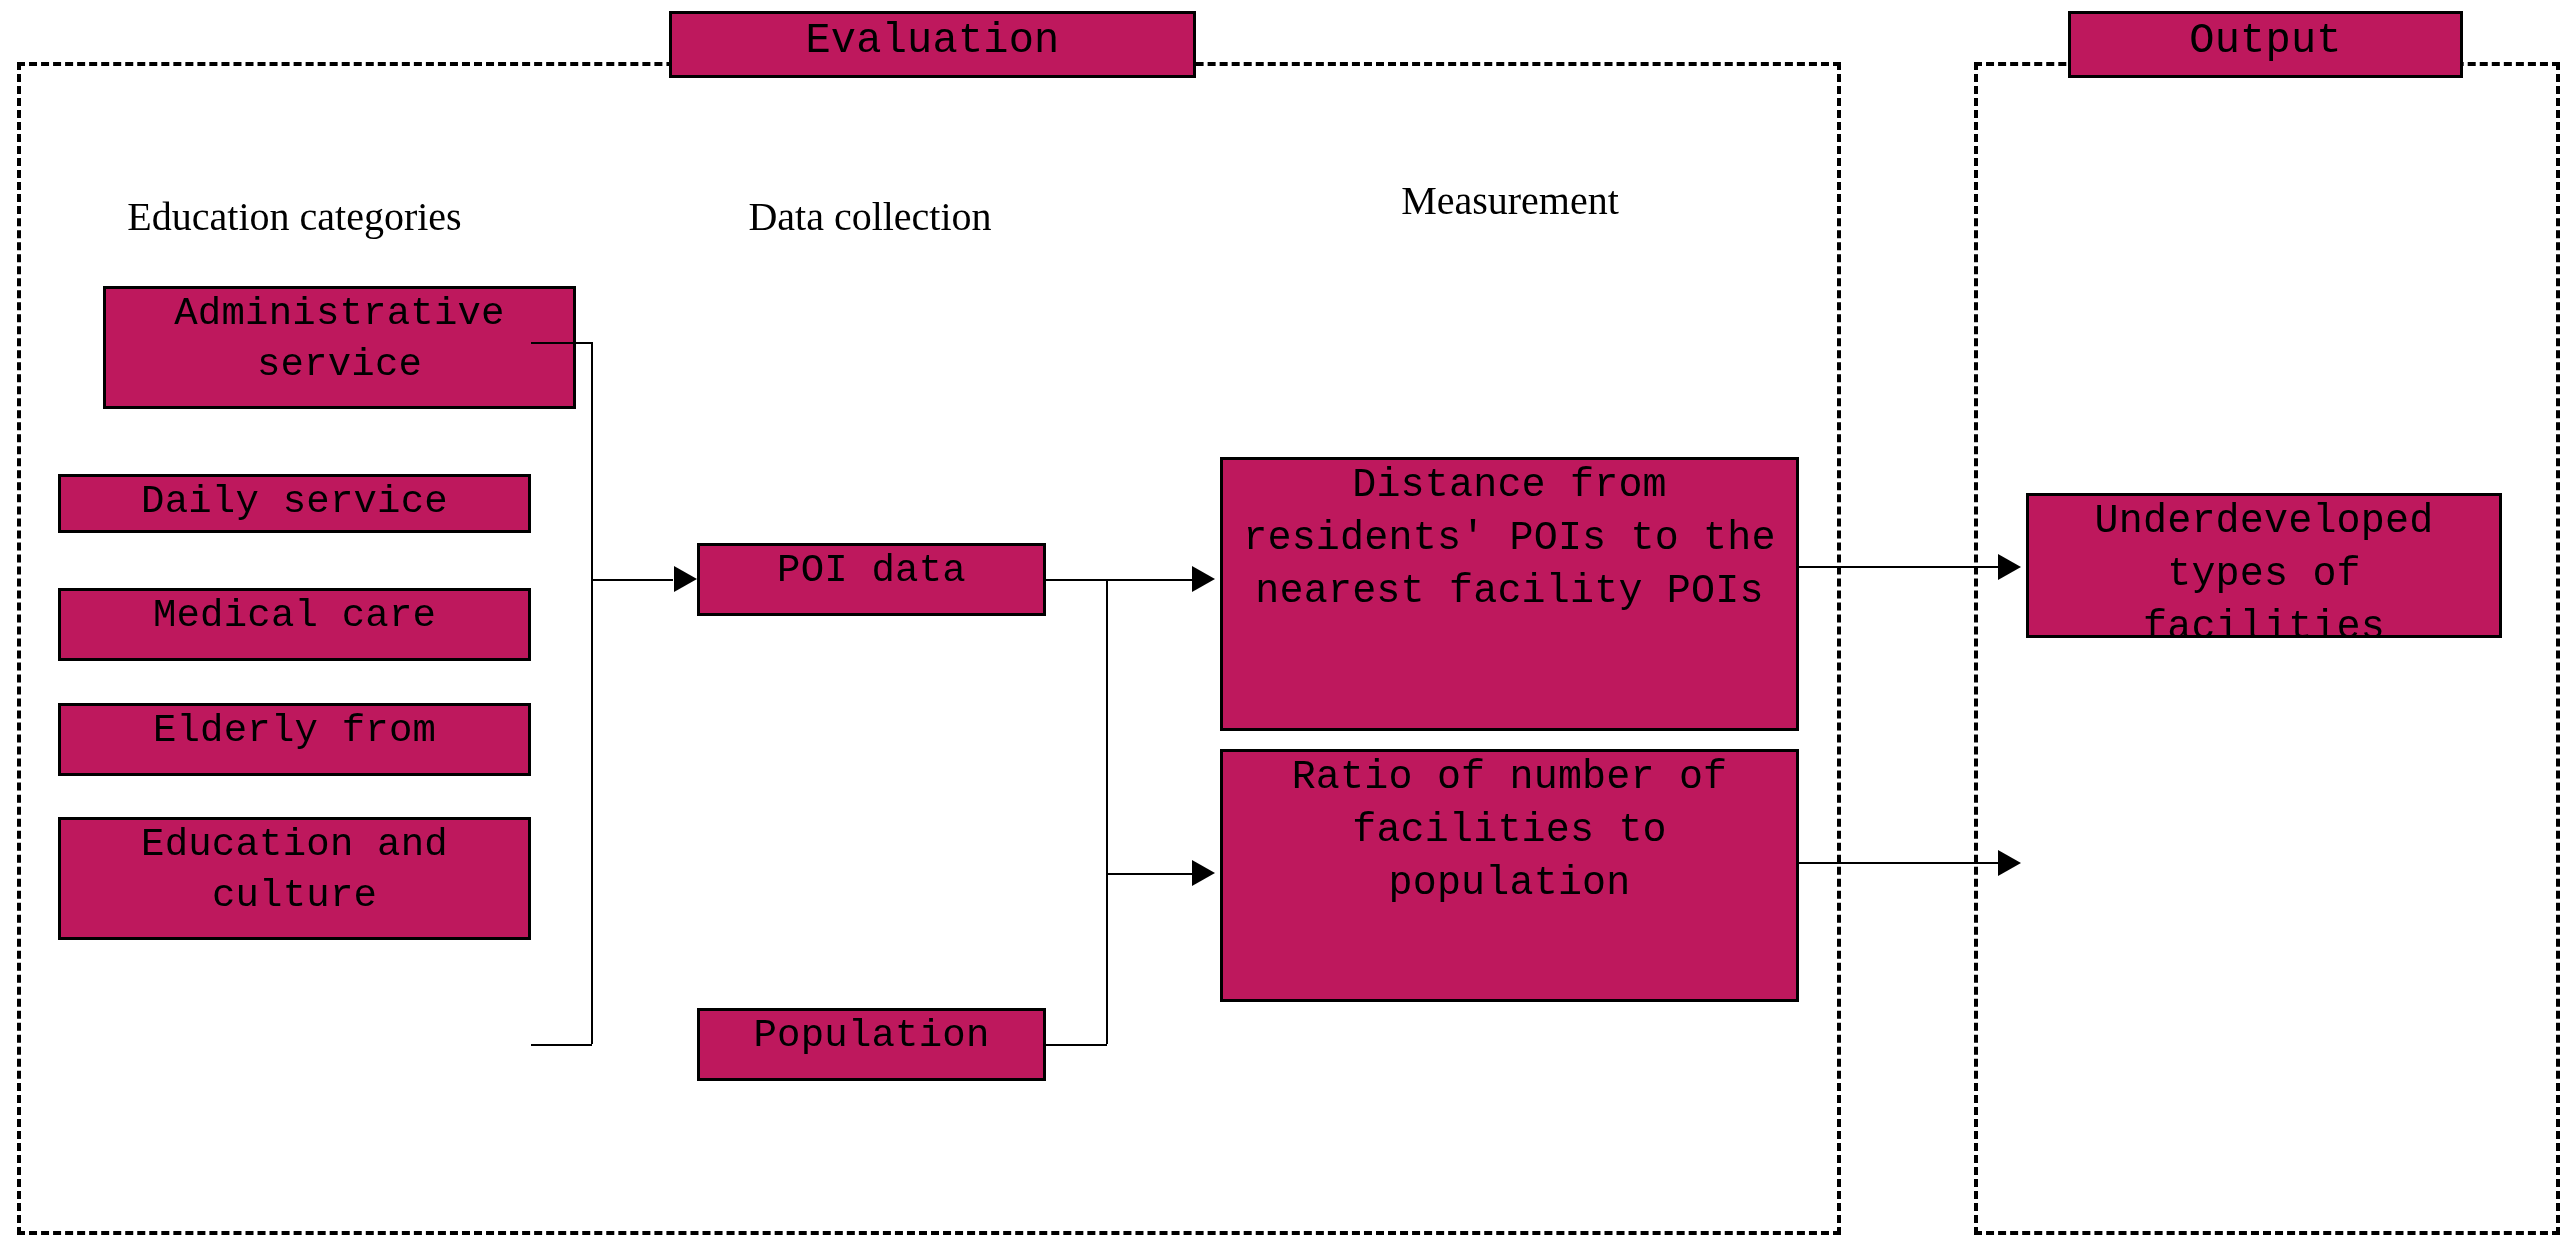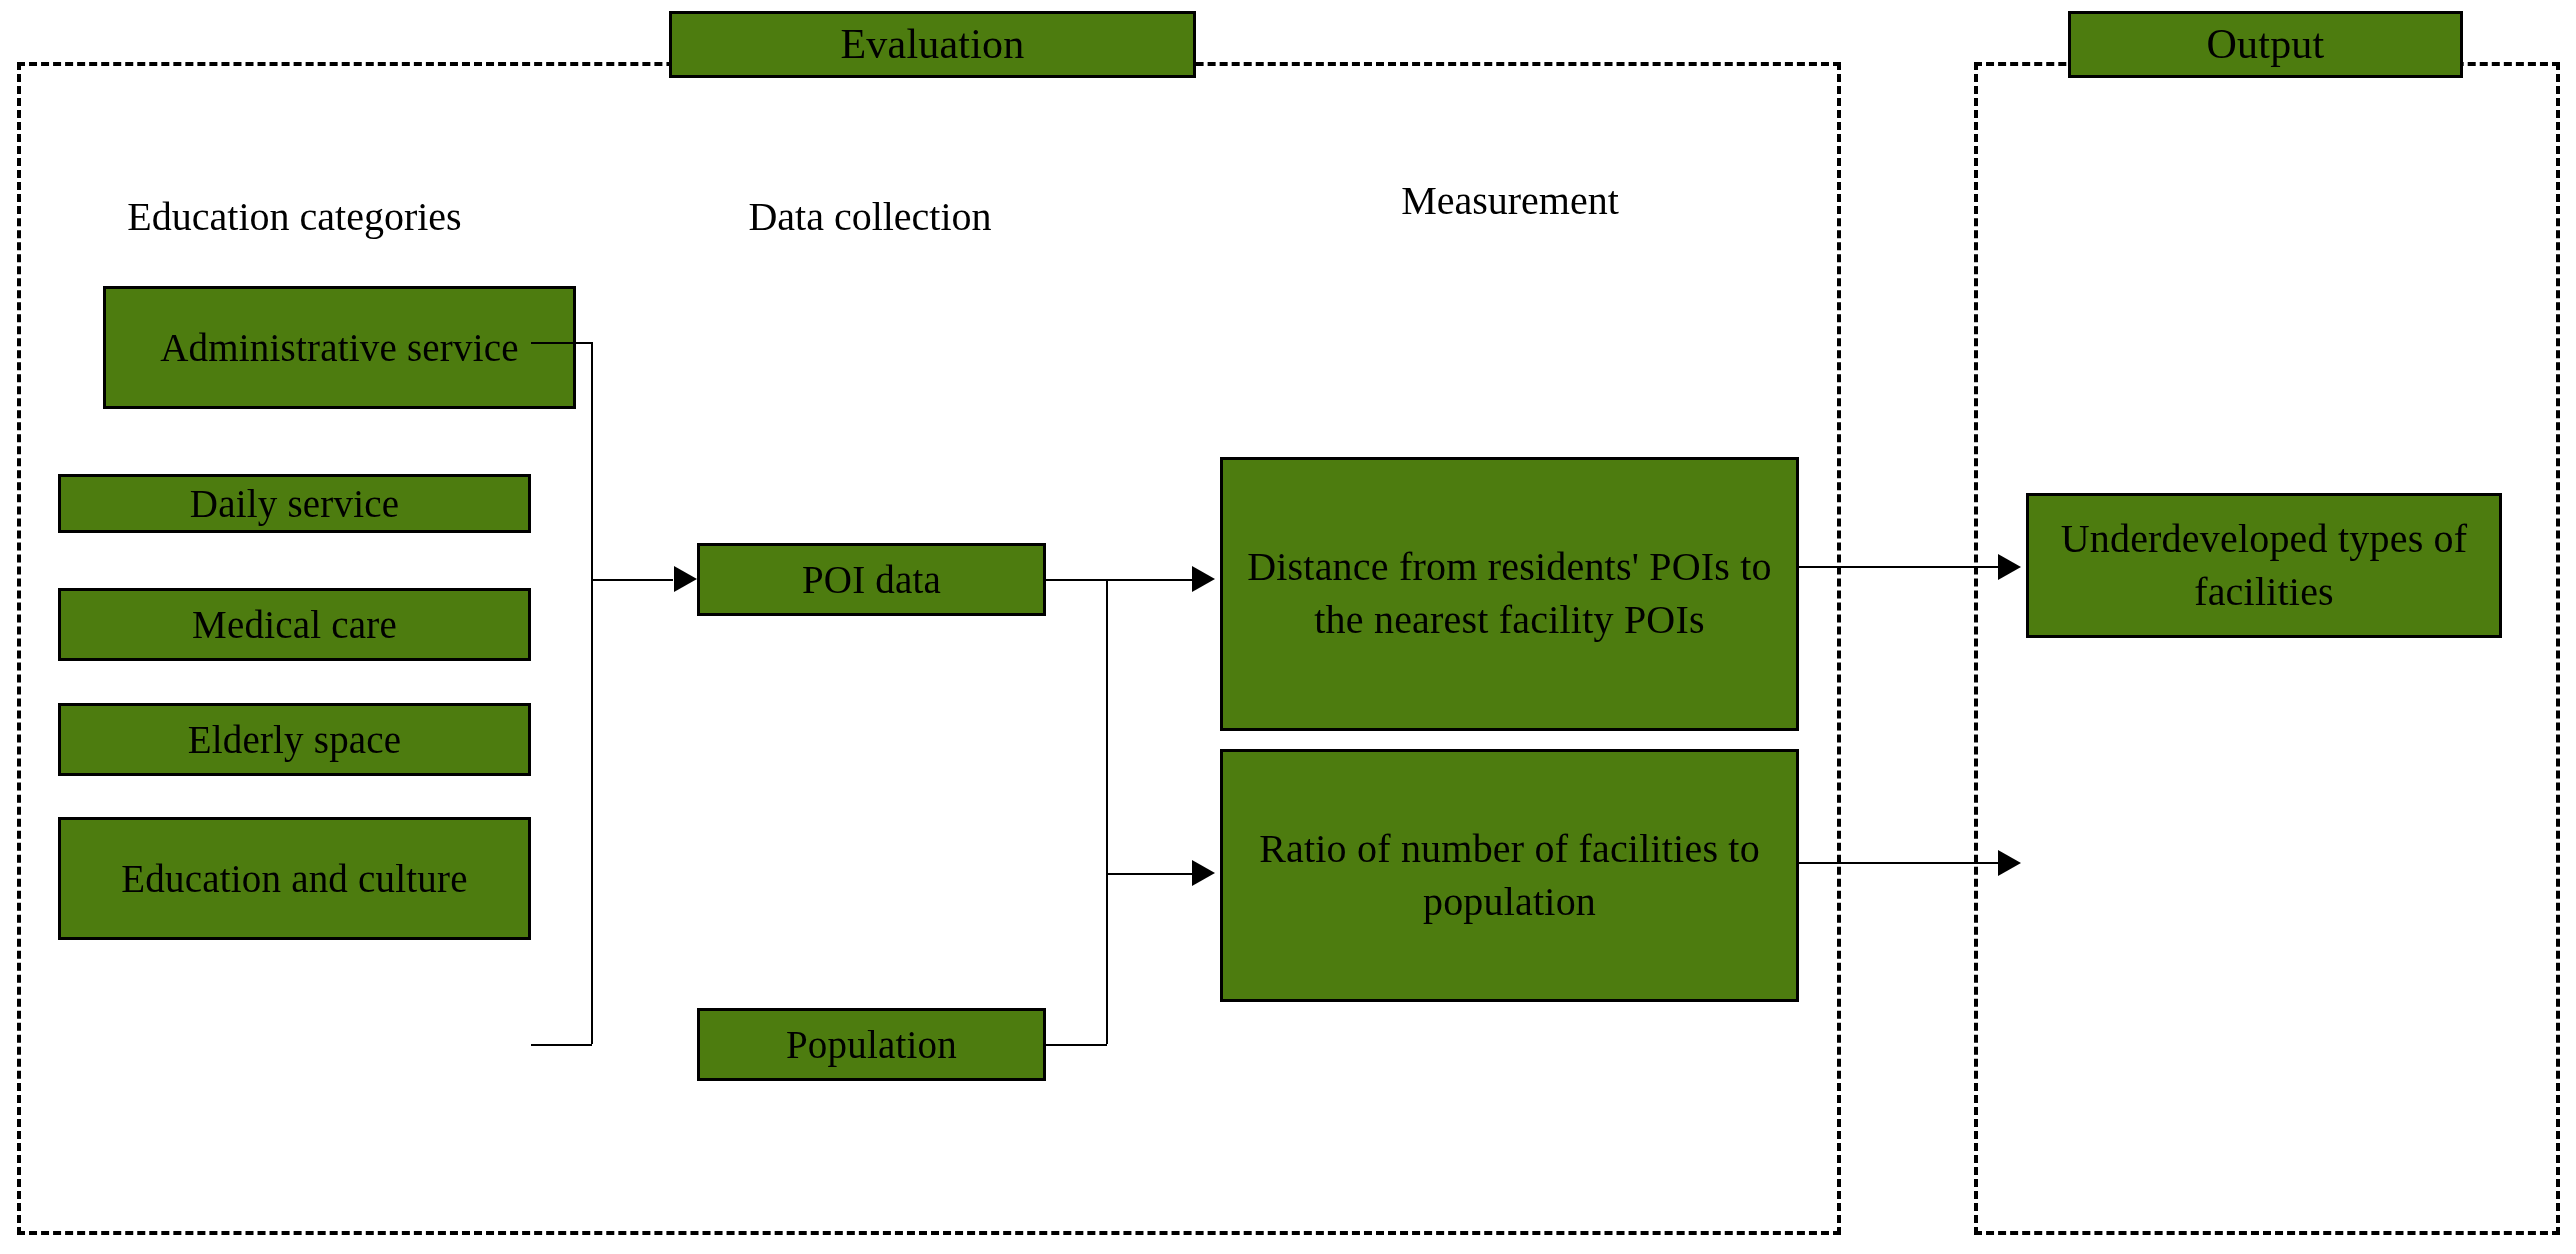--- a/index.html
+++ b/index.html
@@ -24,27 +24,27 @@
   #output-group{left:1974px;top:62px;width:586px;height:1173px;}
 
   
   .mask{position:absolute;background:#fff;}
 
   
   .box{
     position:absolute;
     border:3.9px solid #000;
     box-sizing:border-box;
-    background:#4d7c0f;
+    background:#be185d;
     display:flex;
-    align-items:center;
     justify-content:center;
     text-align:center;
     line-height:1.32;
     letter-spacing:0.2px;
+    font-family:Liberation Mono, monospace;
   }
   .title-box{font-size:42px;}
   .cat-box{font-size:39px;}
   .data-box{font-size:39px;}
   .meas-box{font-size:40px;padding:0 20px;}
   .out-box{font-size:40px;padding:0 24px;}
 
   
   .caption{
     position:absolute;
@@ -93,21 +93,21 @@
 
   <div class="box cat-box" style="left:58px;top:474px;width:473px;height:59px;">
     <span>Daily service</span>
   </div>
 
   <div class="box cat-box" style="left:58px;top:588px;width:473px;height:73px;">
     <span>Medical care</span>
   </div>
 
   <div class="box cat-box" style="left:58px;top:703px;width:473px;height:73px;">
-    <span>Elderly space</span>
+    <span>Elderly from</span>
   </div>
 
   <div class="box cat-box" style="left:58px;top:817px;width:473px;height:123px;">
     <span>Education and culture</span>
   </div>
 
 
   <div class="box data-box" style="left:697px;top:543px;width:349px;height:73px;">
     <span>POI data</span>
   </div>

